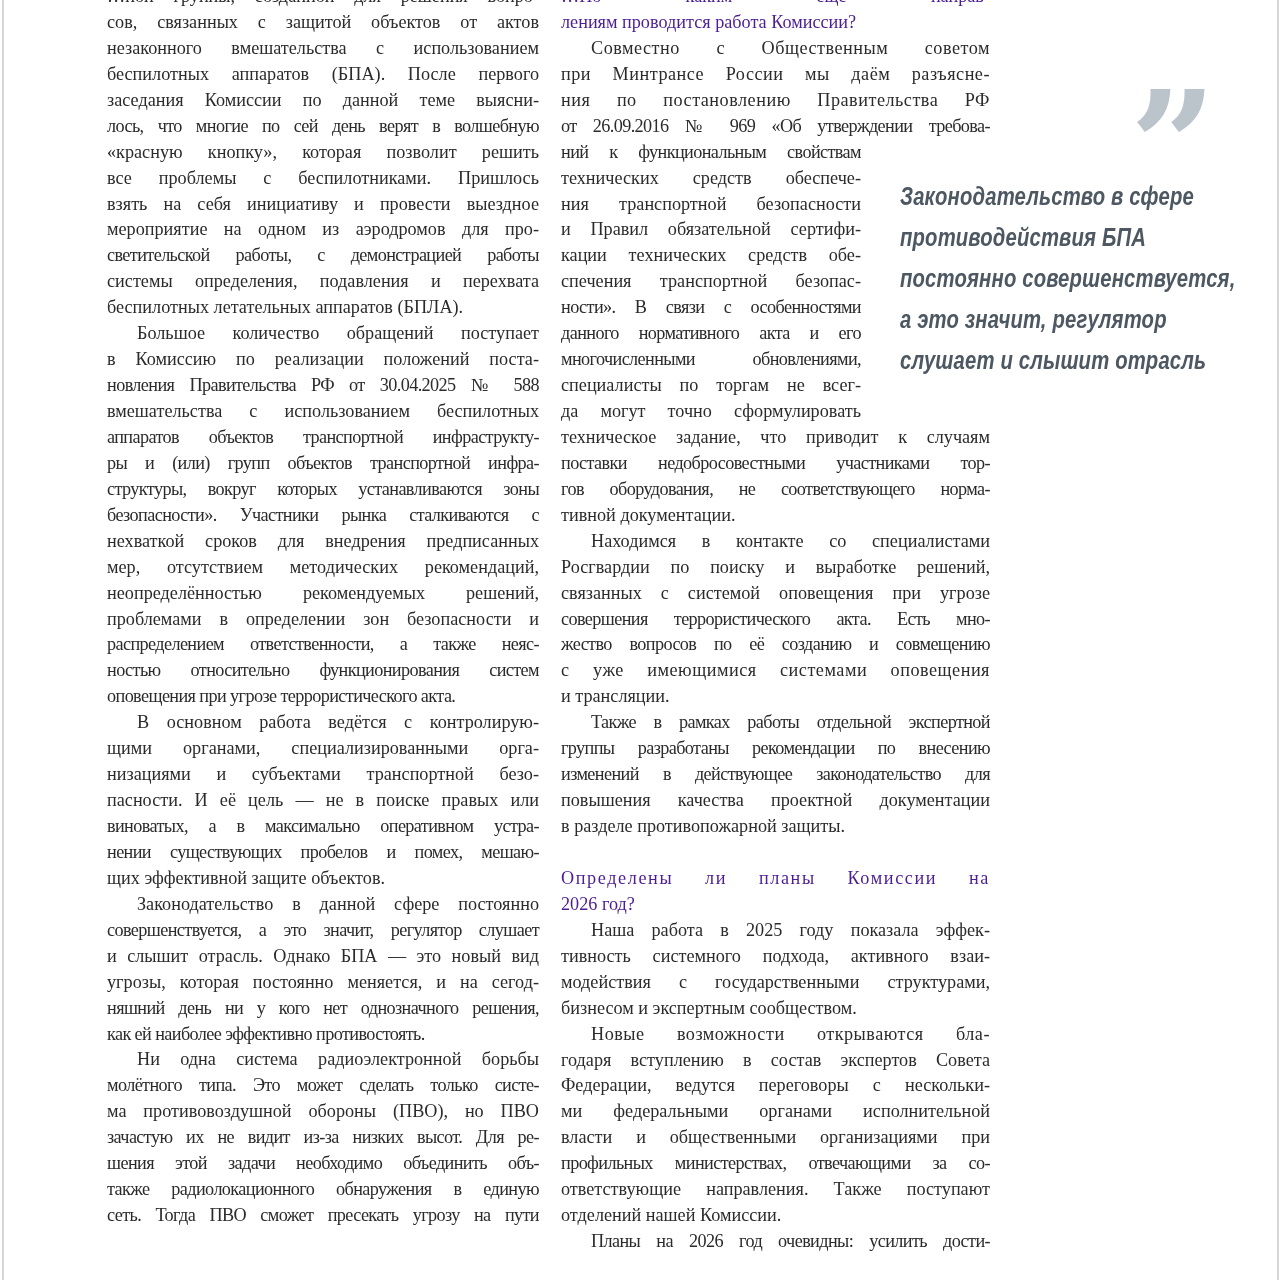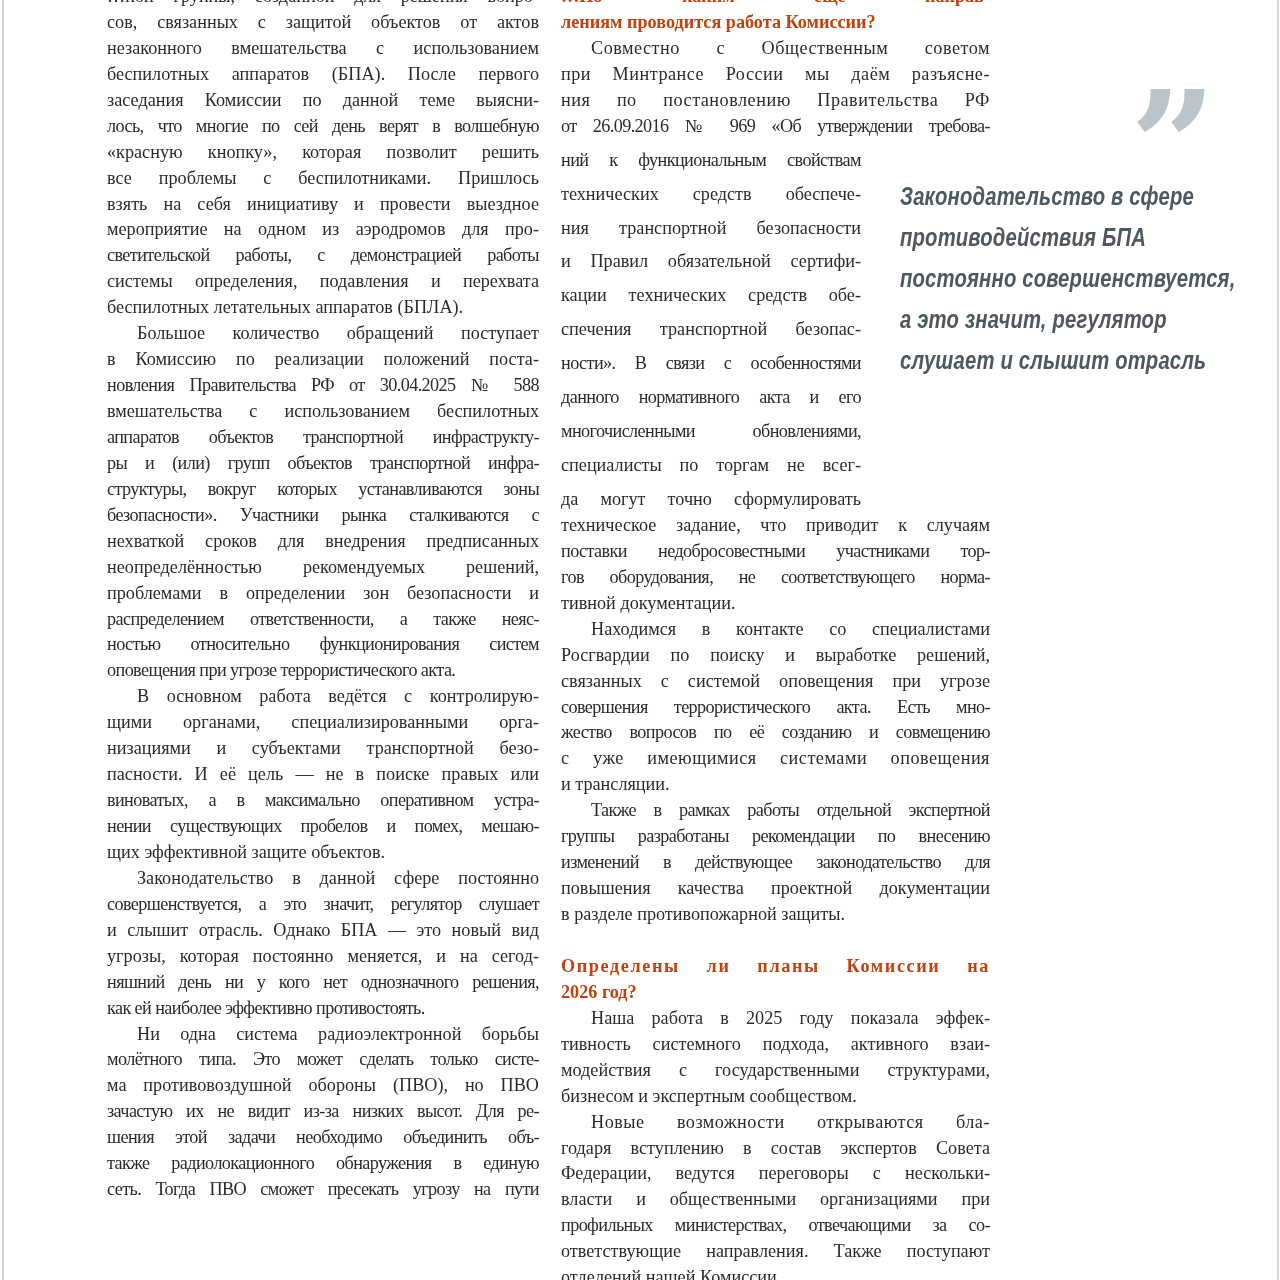--- a/index.html
+++ b/index.html
@@ -11,25 +11,25 @@
   .edge-left { position: absolute; left: 2px; top: 0; width: 2px; height: 1280px; background: #d6d6d6; }
   .edge-right { position: absolute; right: 1px; top: 0; width: 2px; height: 1280px; background: #d6d6d6; }
 
   .col { position: absolute; font-size: 18.2px; line-height: 25.95px; }
   .col-left { left: 107px; top: -16px; width: 432px; }
   .col-mid { left: 561px; top: -16px; width: 429px; }
 
   .ln { display: block; white-space: nowrap; text-align: justify; text-align-last: justify; height: 25.95px; overflow: visible; }
   .ln.last { text-align-last: left; }
   .ln.ind { text-indent: 30px; }
-  .ln.narrow { width: 300px; margin-top: 8px; }
+  .ln.narrow { width: 300px; }
   .ln.tight { letter-spacing: -0.6px; }
   .ln.wide { letter-spacing: 0.5px; }
 
-  .q { font-weight: bold; color: #c2410c; }
+  .q { font-weight: normal; color: #4c1d95; }
   .q.spaced { letter-spacing: 1.6px; }
   .gap { display: block; height: 26px; }
 
   .pull { position: absolute; left: 900px; top: 100px; width: 340px; }
   .quote-mark {
     position: absolute; left: 230px; top: -30px;
     font-family: "DejaVu Serif", serif; font-weight: bold;
     font-size: 150px; line-height: 150px; color: #bcc4cb;
   }
   .pull-text {
@@ -63,20 +63,21 @@
   <span class="ln last">беспилотных летательных аппаратов (БПЛА).</span>
   <span class="ln ind">Большое количество обращений поступает</span>
   <span class="ln">в Комиссию по реализации положений поста-</span>
   <span class="ln tight">новления Правительства РФ от 30.04.2025 № 588</span>
   <span class="ln">вмешательства с использованием беспилотных</span>
   <span class="ln tight">аппаратов объектов транспортной инфраструкту-</span>
   <span class="ln tight">ры и (или) групп объектов транспортной инфра-</span>
   <span class="ln tight">структуры, вокруг которых устанавливаются зоны</span>
   <span class="ln tight">безопасности». Участники рынка сталкиваются с</span>
   <span class="ln">нехваткой сроков для внедрения предписанных</span>
+  <span class="ln">мер, отсутствием методических рекомендаций,</span>
   <span class="ln">неопределённостью рекомендуемых решений,</span>
   <span class="ln">проблемами в определении зон безопасности и</span>
   <span class="ln tight">распределением ответственности, а также неяс-</span>
   <span class="ln tight">ностью относительно функционирования систем</span>
   <span class="ln tight last">оповещения при угрозе террористического акта.</span>
   <span class="ln ind">В основном работа ведётся с контролирую-</span>
   <span class="ln">щими органами, специализированными орга-</span>
   <span class="ln">низациями и субъектами транспортной безо-</span>
   <span class="ln">пасности. И её цель — не в поиске правых или</span>
   <span class="ln tight">виноватых, а в максимально оперативном устра-</span>
@@ -139,20 +140,21 @@
   <span class="ln q spaced">Определены ли планы Комиссии на</span>
   <span class="ln q last">2026 год?</span>
 
   <span class="ln ind">Наша работа в 2025 году показала эффек-</span>
   <span class="ln">тивность системного подхода, активного взаи-</span>
   <span class="ln">модействия с государственными структурами,</span>
   <span class="ln last">бизнесом и экспертным сообществом.</span>
   <span class="ln ind wide">Новые возможности открываются бла-</span>
   <span class="ln">годаря вступлению в состав экспертов Совета</span>
   <span class="ln">Федерации, ведутся переговоры с нескольки-</span>
+  <span class="ln">ми федеральными органами исполнительной</span>
   <span class="ln">власти и общественными организациями при</span>
   <span class="ln tight">профильных министерствах, отвечающими за со-</span>
   <span class="ln">ответствующие направления. Также поступают</span>
   <span class="ln last">отделений нашей Комиссии.</span>
   <span class="ln ind tight">Планы на 2026 год очевидны: усилить дости-</span>
 
 </div>
 
 <div class="pull">
   <span class="quote-mark">”</span>

